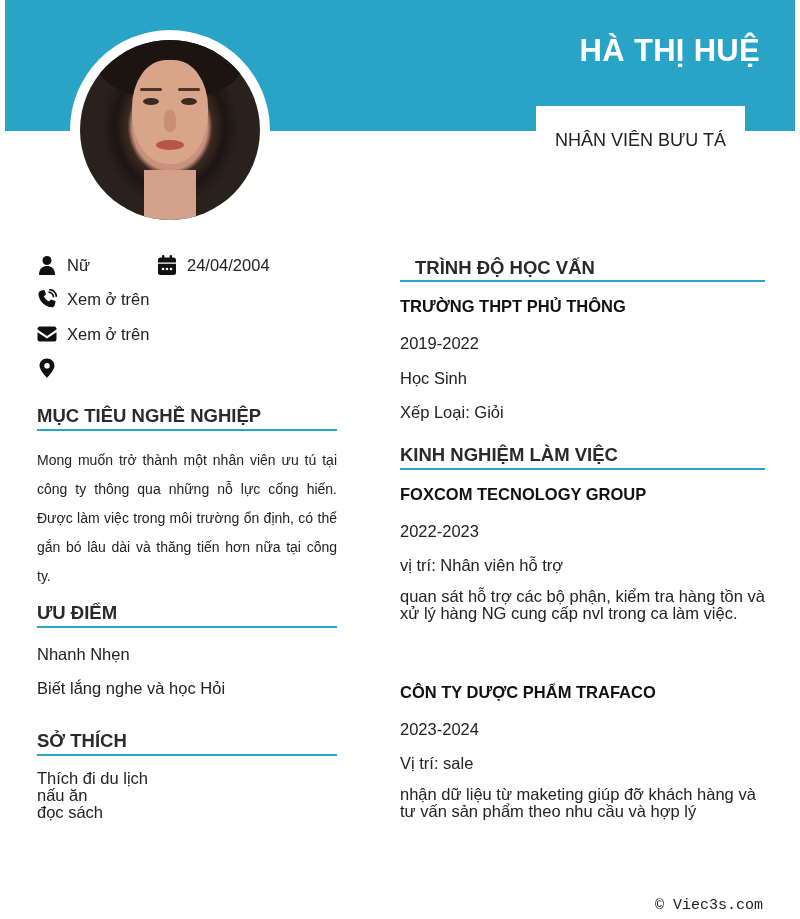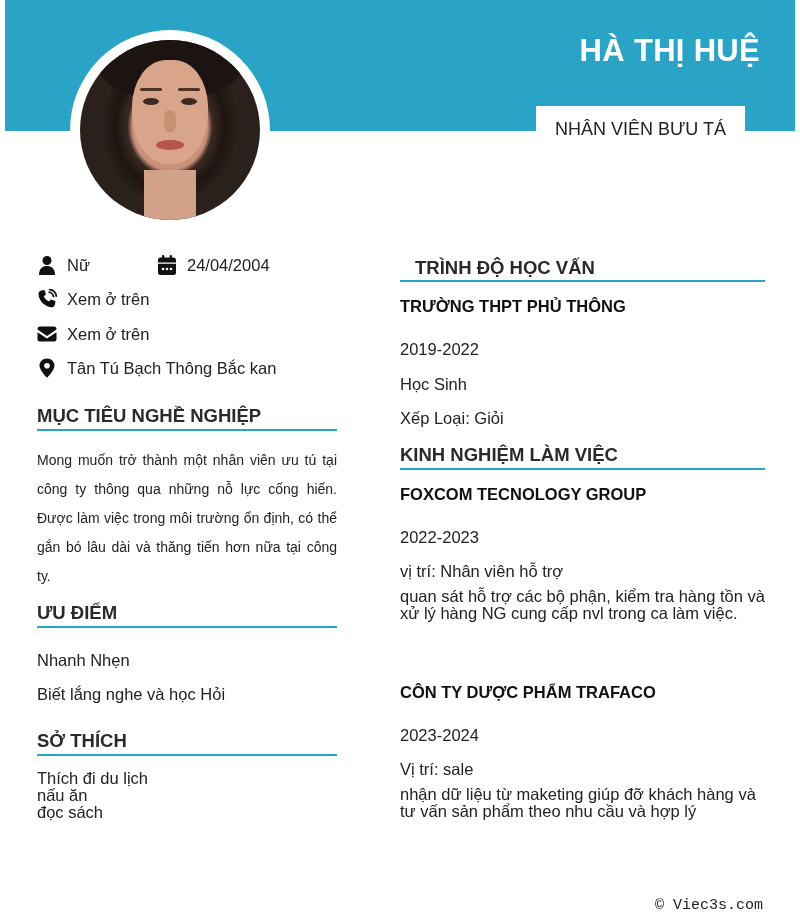--- a/index.html
+++ b/index.html
@@ -15,29 +15,29 @@
     .photo .eye { position:absolute; top:58px; width:16px; height:7px; border-radius:50%; background:#3b2a22; }
     .photo .eye.l { left:63px; } .photo .eye.r { left:101px; }
     .photo .brow { position:absolute; top:48px; width:22px; height:3px; border-radius:2px; background:#4a3428; }
     .photo .brow.l { left:60px; } .photo .brow.r { left:98px; }
     .photo .nose { position:absolute; left:84px; top:70px; width:12px; height:22px; border-radius:40%; background:#c98f75; }
     .photo .lips { position:absolute; left:76px; top:100px; width:28px; height:10px; border-radius:50%; background:#b8554a; }
     .photo .neck { position:absolute; left:64px; top:130px; width:52px; height:60px; background:#d3a08a; }
 
     .name { position: absolute; left: 540px; top: 33px; width: 220px; text-align: right; font-size: 31px; font-weight: bold; color: #ffffff; letter-spacing: 0.3px; }
     .title-box { position: absolute; left: 536px; top: 106px; width: 209px; height: 42px; background: #ffffff; }
-    .title-text { position: absolute; left: 536px; top: 119px; width: 209px; text-align: center; font-size: 18px; color: #222222; }
+    .title-text { position: absolute; left: 536px; top: 130px; width: 209px; text-align: center; font-size: 18px; color: #222222; }
 
     .info-row { position: absolute; display: flex; align-items: center; font-size: 16.5px; color: #222; }
     .info-row .ico { width: 20px; height: 20px; margin-right: 10px; display: inline-flex; align-items: center; justify-content: center; }
     .info-row .ico svg { width: 20px; height: 20px; fill: #111; }
 
     .sec-title { position: absolute; font-size: 18.5px; font-weight: bold; color: #2a2a2a; }
     .sec-line { position: absolute; height: 1.5px; background: #29a4c6; }
-    .txt { position: absolute; font-size: 16.5px; color: #222; margin-top: 6px; }
+    .txt { position: absolute; font-size: 16.5px; color: #222; }
     .bold-txt { position: absolute; font-size: 16.5px; font-weight: bold; color: #111; }
     .para { position: absolute; font-size: 14px; line-height: 29px; color: #222; text-align: justify; }
     .multi { position: absolute; font-size: 16.5px; line-height: 17px; color: #222; }
     .footer { position: absolute; right: 37px; top: 897px; font-family: "Liberation Mono", "DejaVu Sans Mono", monospace; font-size: 15px; color: #222; }
   </style>
 </head>
 <body>
 
 <div class="header-band"></div>
 <div class="photo-ring"></div>
@@ -97,21 +97,20 @@
       </svg>
   </span>
   <span>Xem ở trên</span>
 </div>
 <div class="info-row" style="left:37px; top:358px;">
   <span class="ico">
     <svg viewBox="0 0 20 20">
         <path d="M10 0.5 C5.5 0.5 2.5 3.8 2.5 7.8 C2.5 12.5 10 19.8 10 19.8 C10 19.8 17.5 12.5 17.5 7.8 C17.5 3.8 14.5 0.5 10 0.5 Z M10 5 A2.8 2.8 0 1 1 10 10.6 A2.8 2.8 0 1 1 10 5 Z" fill-rule="evenodd"></path>
       </svg>
   </span>
-  <span>Tân Tú Bạch Thông Bắc kan</span>
 </div>
 
 <div class="sec-title" style="left:37px; top:405px;">MỤC TIÊU NGHỀ NGHIỆP</div>
 <div class="sec-line" style="left:37px; top:429px; width:300px;"></div>
 <div class="para" style="left:37px; top:446px; width:300px;">Mong muốn trở thành một nhân viên ưu tú tại công ty thông qua những nỗ lực cống hiến. Được làm việc trong môi trường ổn định, có thể gắn bó lâu dài và thăng tiến hơn nữa tại công ty.</div>
 
 <div class="sec-title" style="left:37px; top:602px;">ƯU ĐIỂM</div>
 <div class="sec-line" style="left:37px; top:626px; width:300px;"></div>
 <div class="txt" style="left:37px; top:645px;">Nhanh Nhẹn</div>
 <div class="txt" style="left:37px; top:679px;">Biết lắng nghe và học Hỏi</div>

